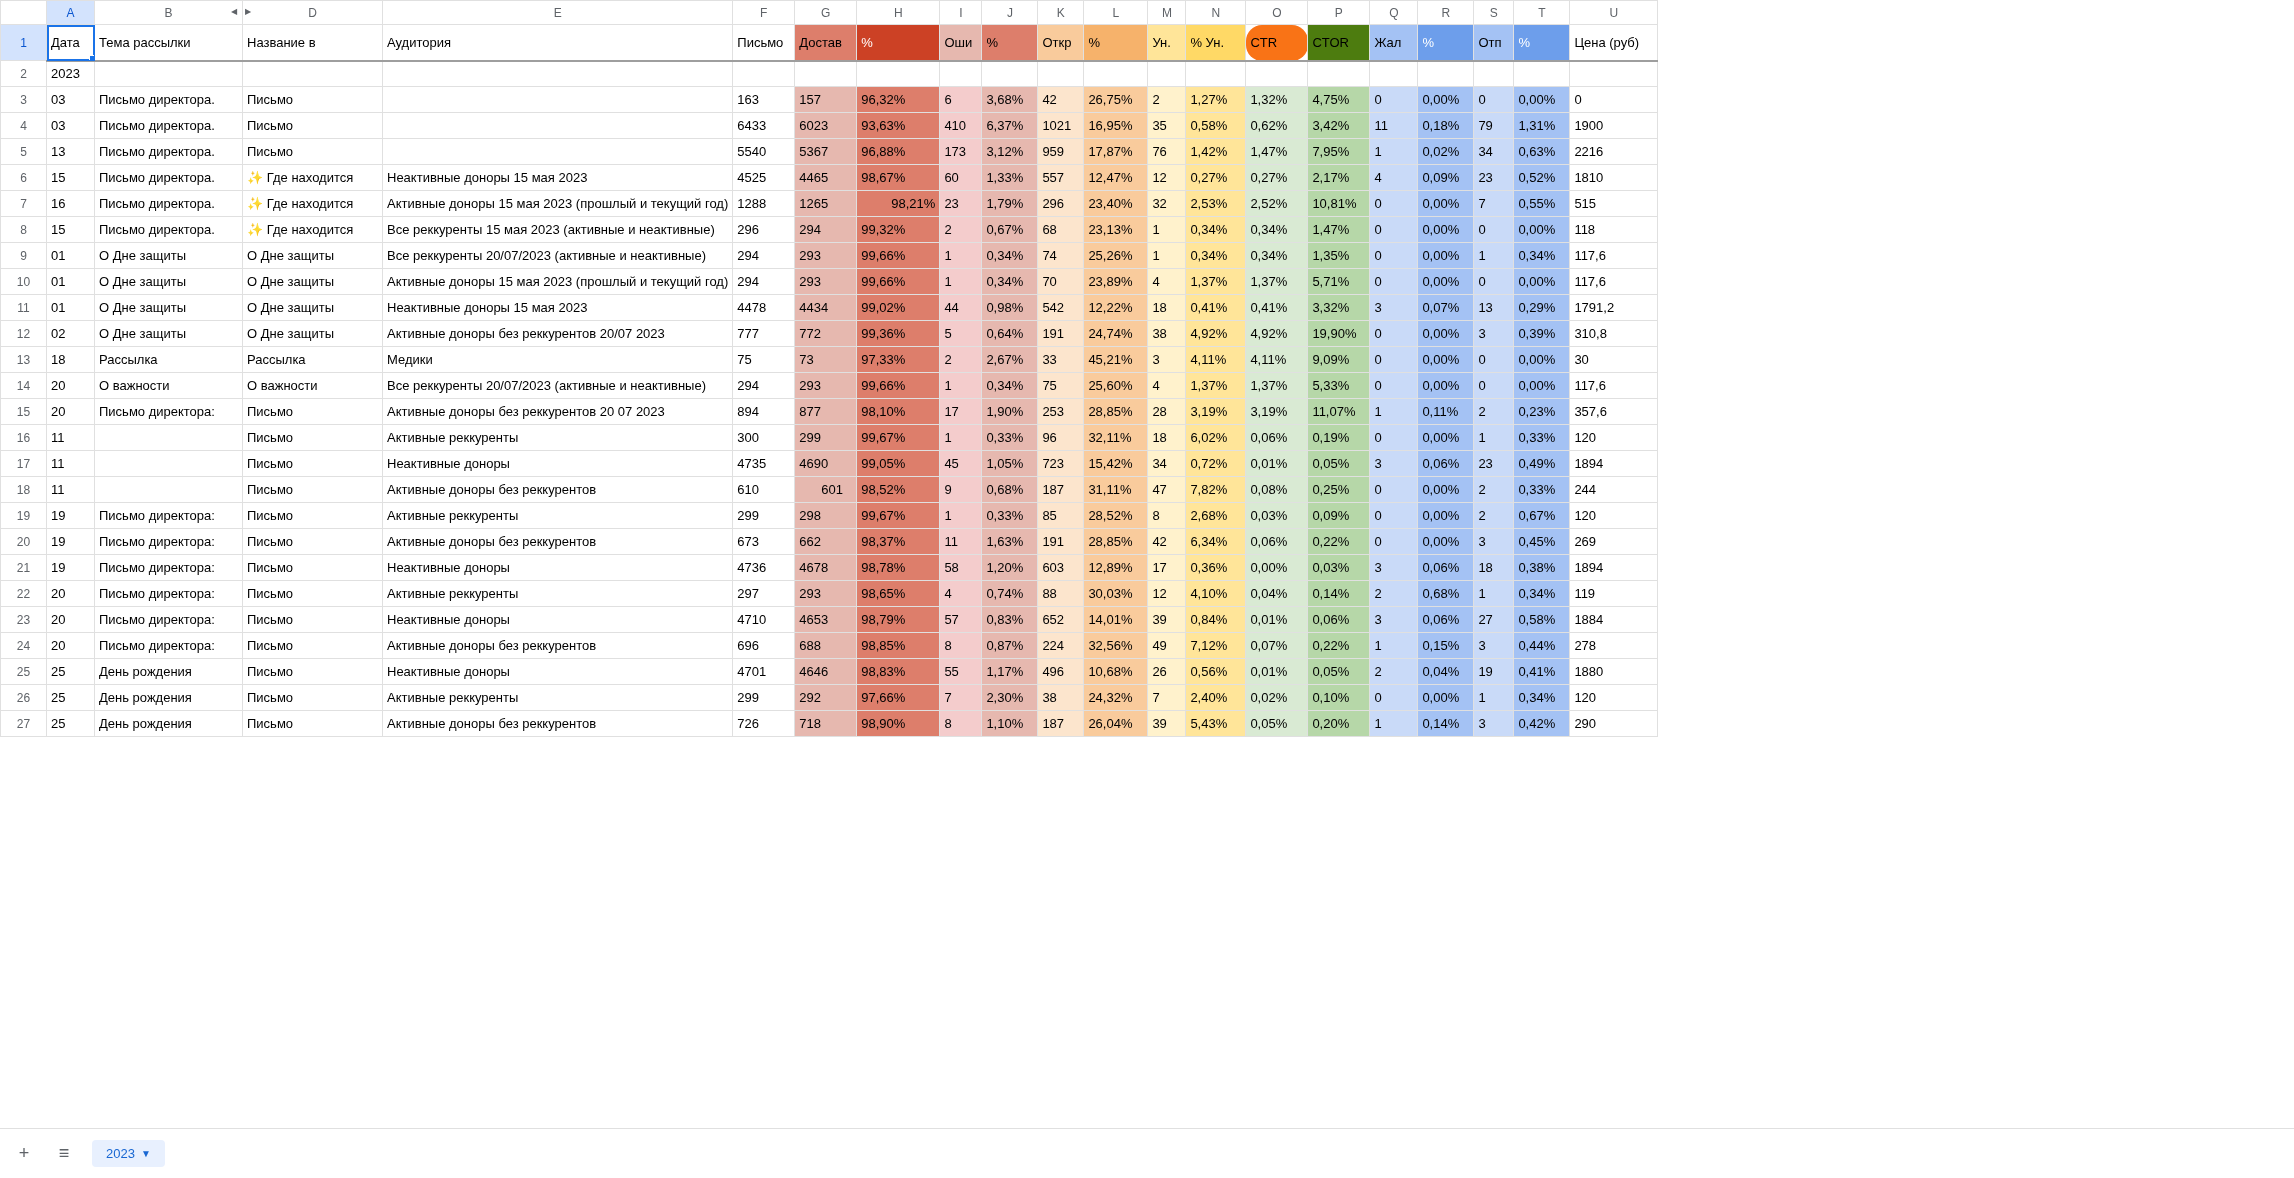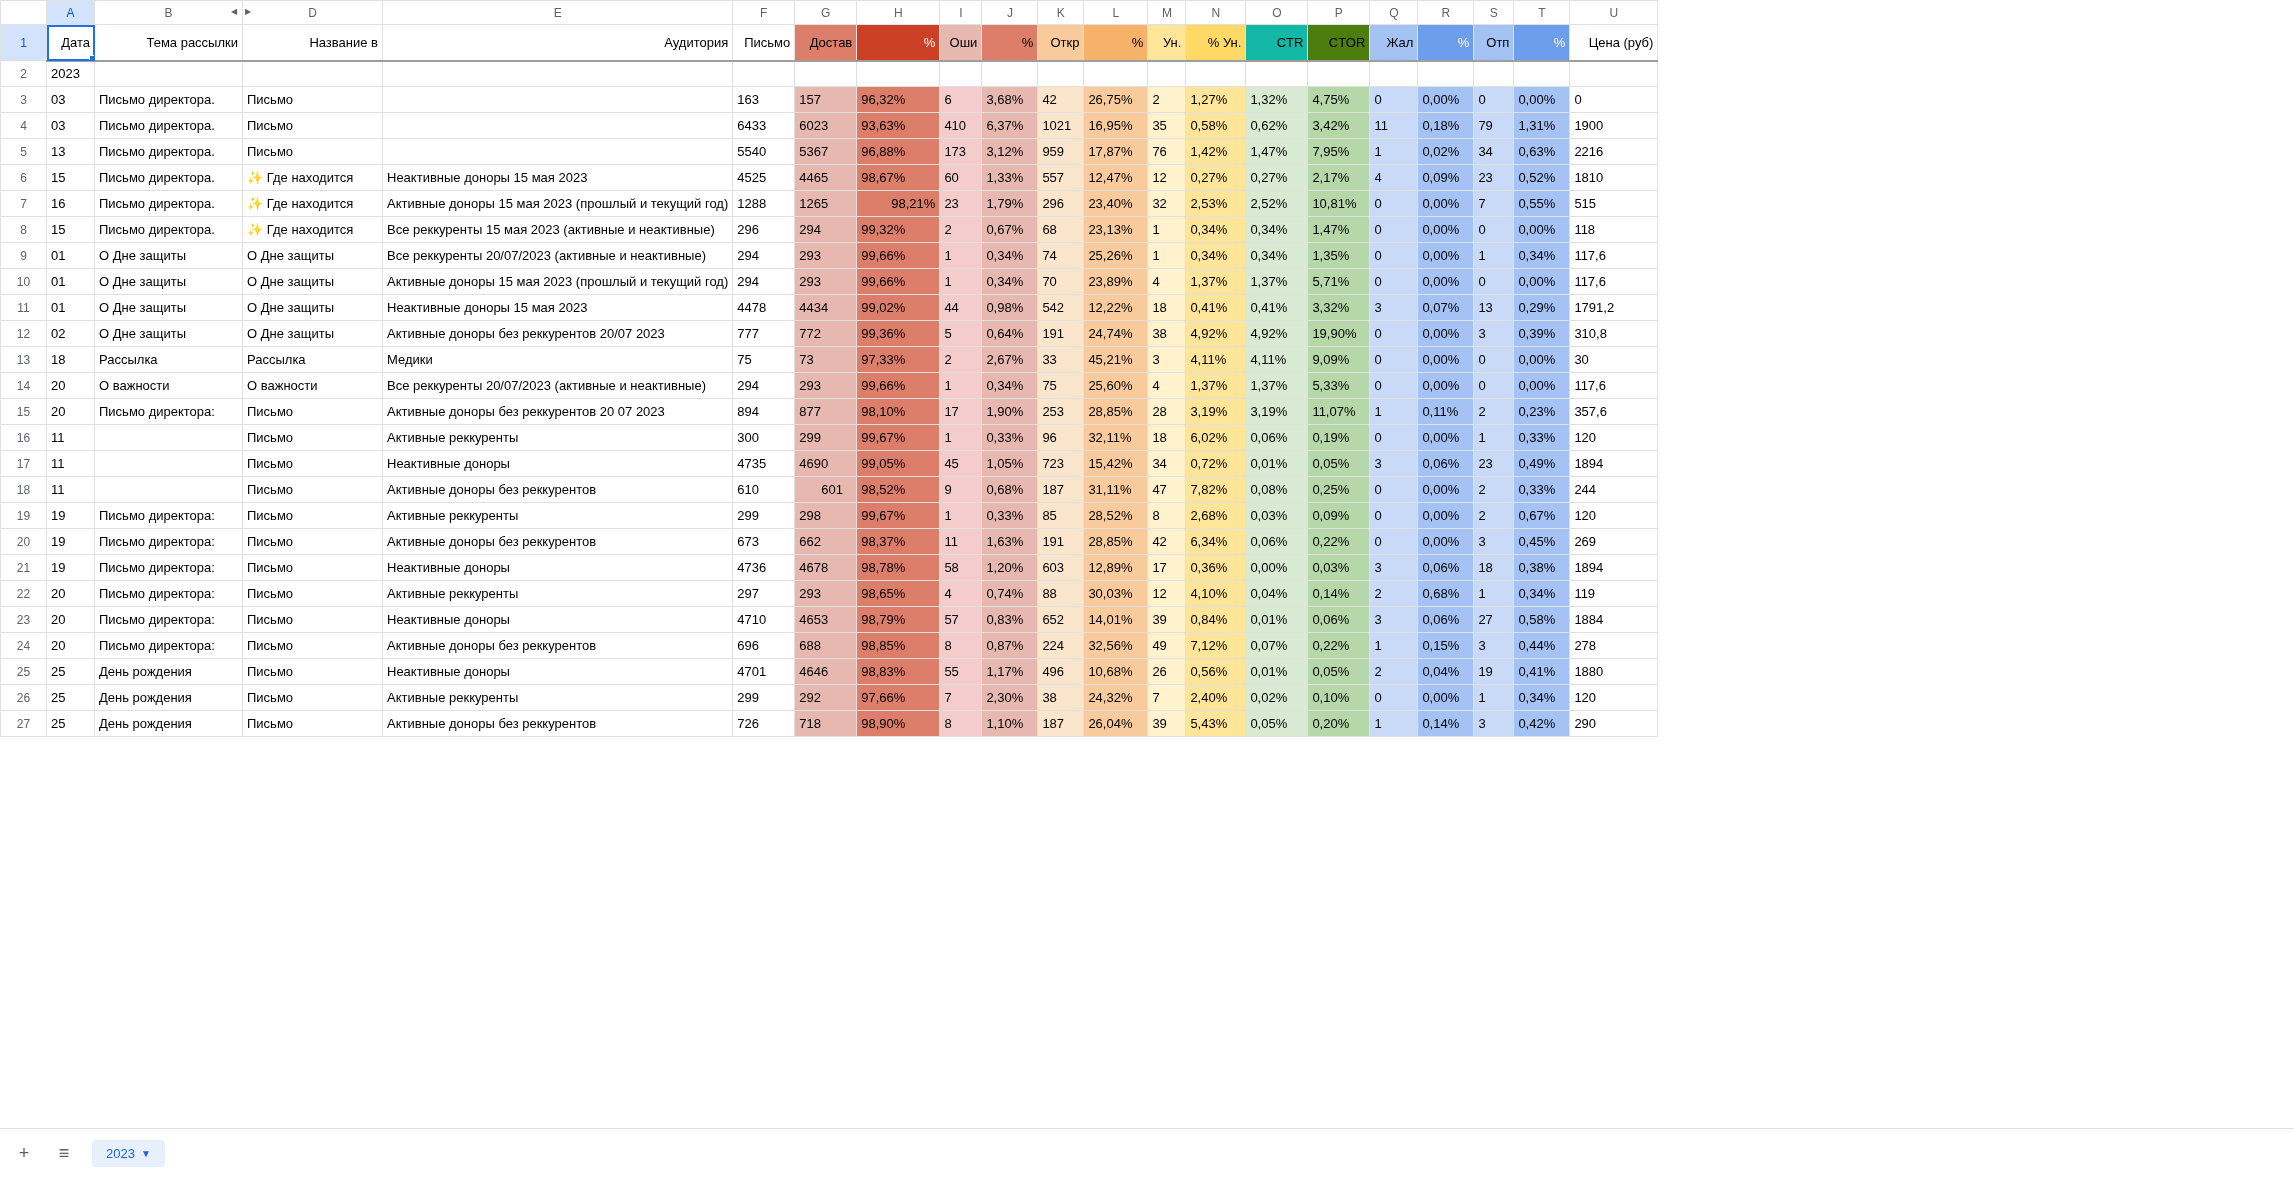--- a/index.html
+++ b/index.html
@@ -6,31 +6,31 @@
 body { font-family: Arial, sans-serif; font-size: 13px; background: #fff; color: #000; overflow: hidden; }
 .sheet-container { position: relative; width: 100%; height: calc(100vh - 50px); overflow: auto; }
 table { border-collapse: collapse; table-layout: fixed; }
 th.row-hdr, td.row-hdr { width: 46px; background: #fff; text-align: center; font-weight: normal; color: #5f6368; border: 1px solid #e0e0e0; font-size: 12px; }
 th.col-hdr { background: #fff; text-align: center; font-weight: normal; color: #5f6368; border: 1px solid #e0e0e0; height: 24px; font-size: 12px; position: relative; }
 th.col-hdr.selected { background: #d3e3fd; color: #0b57d0; }
 td.row-hdr.selected-row { background: #d3e3fd; color: #0b57d0; }
 td.cell { border: 1px solid #e0e0e0; padding: 2px 4px; height: 26px; overflow: hidden; white-space: nowrap; text-overflow: clip; vertical-align: middle; }
 td.cell.selected { outline: 2px solid #1a73e8; outline-offset: -2px; position: relative; }
 td.cell.selected::after { content: ""; position: absolute; right: -3px; bottom: -3px; width: 6px; height: 6px; background: #1a73e8; border: 1px solid #fff; }
-tr.header-row td.cell { border-bottom: 2px solid #9e9e9e; font-weight: normal; text-align: right; }
+tr.header-row td.cell { border-bottom: 2px solid #9e9e9e; font-weight: normal; }
 tr.header-row { height: 36px; }
 .bg-g { background: #dd7e6b; }
 .bg-h { background: #cc4125; color: #fff; }
 .bg-i { background: #e6b8af; }
 .bg-j { background: #dd7e6b; }
 .bg-k { background: #f9cb9c; }
 .bg-l { background: #f6b26b; }
 .bg-m { background: #ffe599; }
 .bg-n { background: #ffd966; }
-.bg-o { background: #14b8a6; }
+.bg-o { background: #f97316; border-radius: 16px; }
 .bg-p { background: #4d7c0f; }
 .bg-q { background: #a4c2f4; }
 .bg-r { background: #6d9eeb; color:#fff; }
 .bg-s { background: #a4c2f4; }
 .bg-t { background: #6d9eeb; color:#fff; }
 .d-g { background: #e6b8af; }
 .d-h { background: #dd7e6b; }
 .d-i { background: #f4cccc; }
 .d-j { background: #e6b8af; }
 .d-k { background: #fce5cd; }

